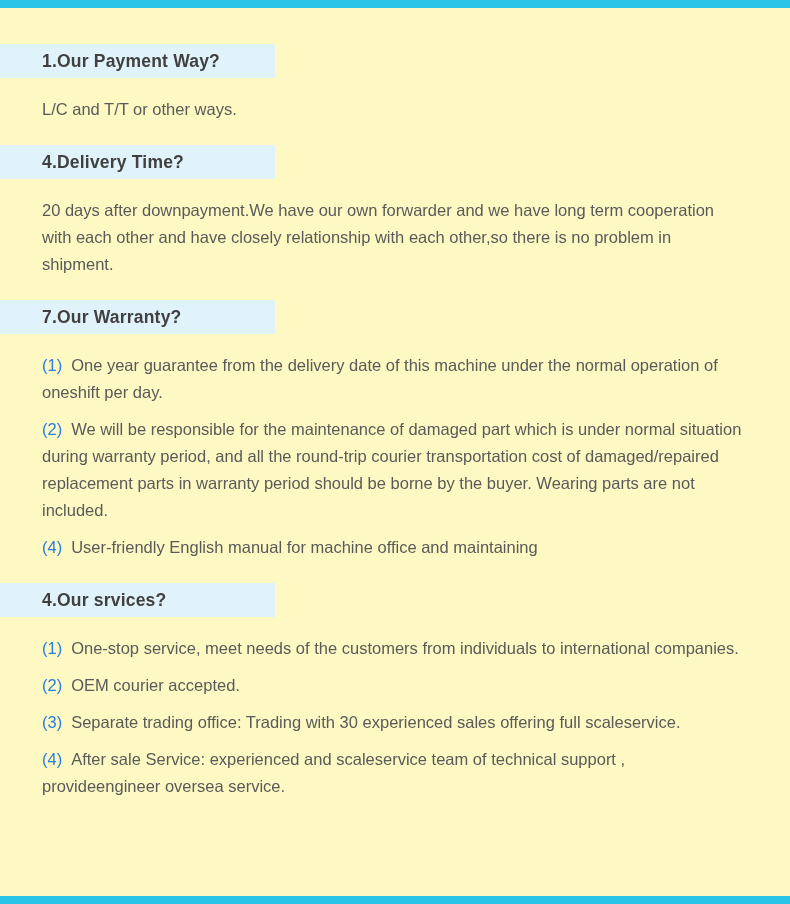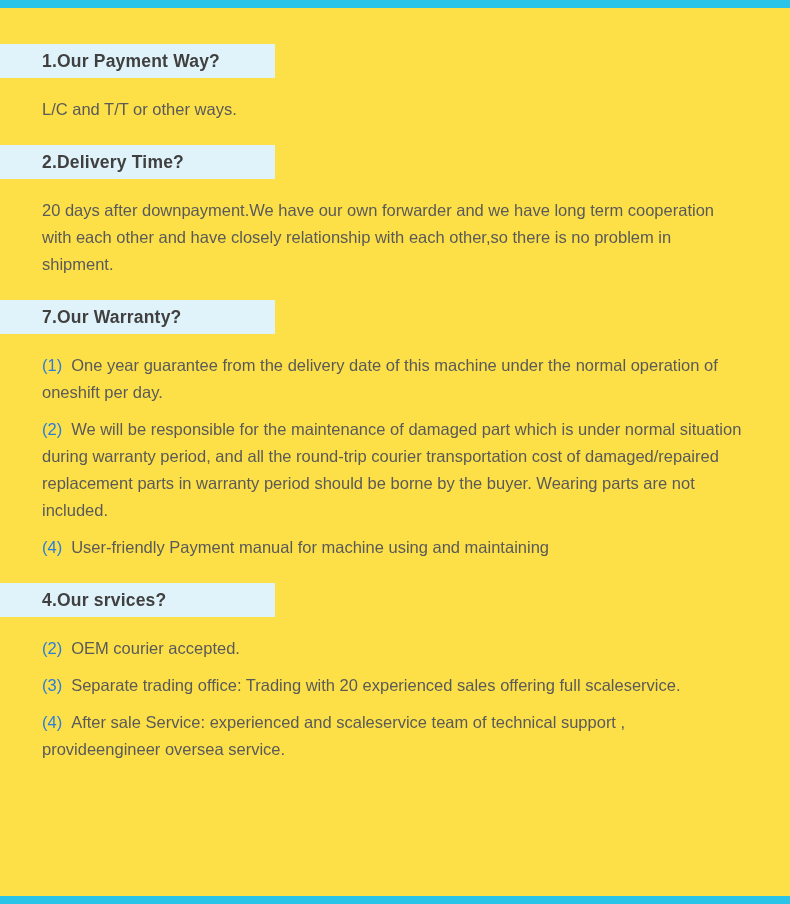--- a/index.html
+++ b/index.html
@@ -6,21 +6,21 @@
   html, body { background: #ffffff; }
   body {
     width: 790px;
     font-family: "Liberation Sans", sans-serif;
     -webkit-font-smoothing: antialiased;
   }
   .page {
     position: relative;
     width: 790px;
     height: 904px;
-    background: #fde047;
+    background: #fef9c3;
     overflow: hidden;
   }
   .accent-bar {
     position: absolute;
     left: 0;
     width: 100%;
     height: 8px;
     background: var(--accent, #29c4e8);
   }
   .accent-bar.top { top: 0; }
@@ -72,52 +72,55 @@
 
     <div class="section">
       <div class="section-heading">
         <span>1.Our Payment Way?</span>
       </div>
       <p class="para">L/C and T/T or other ways.</p>
     </div>
 
     <div class="section">
       <div class="section-heading">
-        <span>2.Delivery Time?</span>
+        <span>4.Delivery Time?</span>
       </div>
       <p class="para">20 days after downpayment.We have our own forwarder and we have long term cooperation with each other and have closely relationship with each other,so there is no problem in shipment.</p>
     </div>
 
     <div class="section">
       <div class="section-heading">
         <span>7.Our Warranty?</span>
       </div>
       <div class="items">
         <div class="item">
           <span class="num">(1)</span><span>One year guarantee from the delivery date of this machine under the normal operation of oneshift per day.</span>
         </div>
         <div class="item">
           <span class="num">(2)</span><span>We will be responsible for the maintenance of damaged part which is under normal situation during warranty period, and all the round-trip courier transportation cost of damaged/repaired replacement parts in warranty period should be borne by the buyer. Wearing parts are not included.</span>
         </div>
         <div class="item">
-          <span class="num">(4)</span><span>User-friendly Payment manual for machine using and maintaining</span>
+          <span class="num">(4)</span><span>User-friendly English manual for machine office and maintaining</span>
         </div>
       </div>
     </div>
 
     <div class="section">
       <div class="section-heading">
         <span>4.Our srvices?</span>
       </div>
       <div class="items">
         <div class="item">
+          <span class="num">(1)</span><span>One-stop service, meet needs of the customers from individuals to international companies.</span>
+        </div>
+        <div class="item">
           <span class="num">(2)</span><span>OEM courier accepted.</span>
         </div>
         <div class="item">
-          <span class="num">(3)</span><span>Separate trading office:  Trading with 20 experienced sales offering full scaleservice.</span>
+          <span class="num">(3)</span><span>Separate trading office:  Trading with 30 experienced sales offering full scaleservice.</span>
         </div>
         <div class="item">
           <span class="num">(4)</span><span>After sale Service: experienced and scaleservice team of technical support , provideengineer oversea service.</span>
         </div>
       </div>
     </div>
 
   </div>
 
   <div class="accent-bar bottom"></div>

